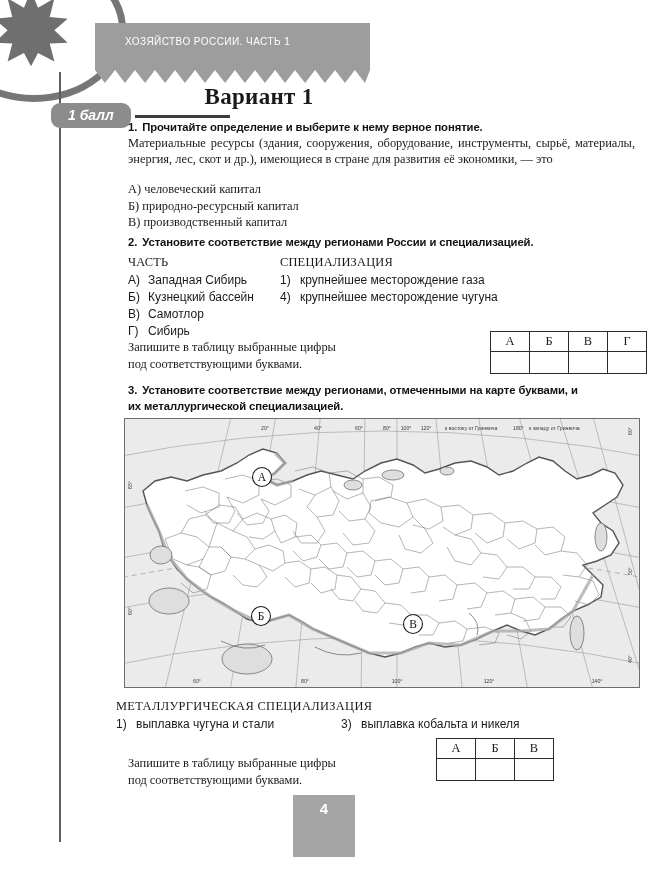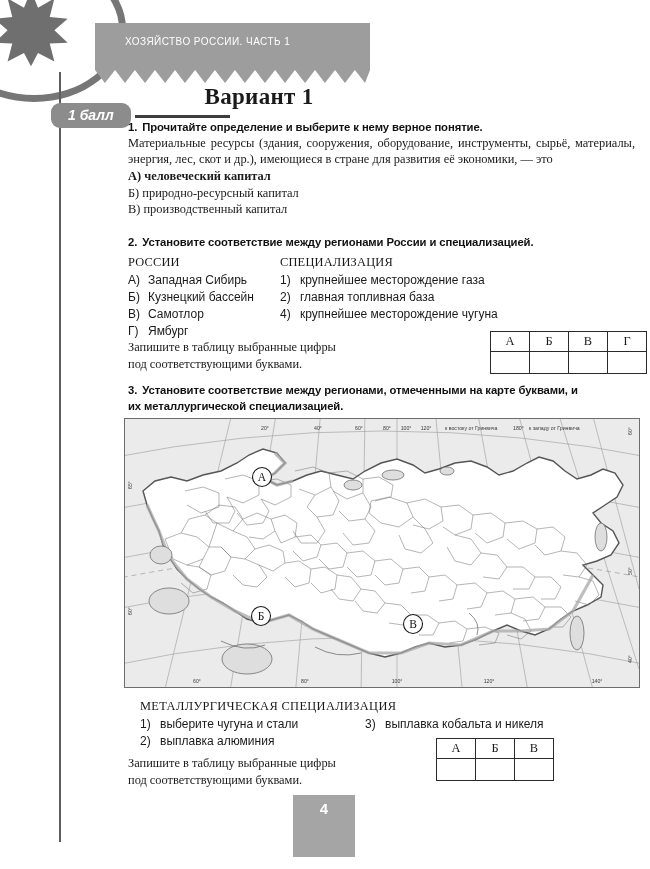--- a/index.html
+++ b/index.html
@@ -167,41 +167,40 @@
   <div class="variant">Вариант 1</div>
 
   <div class="pill">1 балл</div>
   <div class="pill-rule"></div>
 
   <div class="col" style="top:119px;">
     <div class="q-head">
       <span class="num">1.</span><span>Прочитайте определение и выберите к нему верное понятие.</span>
     </div>
     <div class="body-text" style="">Материальные ресурсы (здания, сооружения, оборудование, инструменты, сырьё, материалы, энергия, лес, скот и др.), имеющиеся в стране для развития её экономики, — это</div>
-    <div class="opt" style="margin-top:1px;font-weight:bold;">А) человеческий капитал</div>
+    <div class="opt" style="margin-top:14px;">А) человеческий капитал</div>
     <div class="opt">Б) природно-ресурсный капитал</div>
     <div class="opt">В) производственный капитал</div>
   </div>
 
   <div class="col" style="top:234px;">
     <div class="q-head">
       <span class="num">2.</span><span>Установите соответствие между регионами России и специализацией.</span>
     </div>
     <div class="match" style="margin-top:4px;">
       <div class="c1">
-        <div class="colhead">РОССИИ</div>
+        <div class="colhead">ЧАСТЬ</div>
         <div class="mrow"><span class="mk">А)</span><span>Западная Сибирь</span></div>
         <div class="mrow"><span class="mk">Б)</span><span>Кузнецкий бассейн</span></div>
         <div class="mrow"><span class="mk">В)</span><span>Самотлор</span></div>
-        <div class="mrow"><span class="mk">Г)</span><span>Ямбург</span></div>
+        <div class="mrow"><span class="mk">Г)</span><span>Сибирь</span></div>
       </div>
       <div class="c2">
         <div class="colhead">СПЕЦИАЛИЗАЦИЯ</div>
         <div class="mrow"><span class="mk">1)</span><span>крупнейшее месторождение газа</span></div>
-        <div class="mrow"><span class="mk">2)</span><span>главная топливная база</span></div>
         <div class="mrow"><span class="mk">4)</span><span>крупнейшее месторождение чугуна</span></div>
       </div>
     </div>
   </div>
 
   <div style="position:absolute;left:128px;top:339px;" class="instr">
     <div>Запишите в таблицу выбранные цифры</div>
     <div>под соответствующими буквами.</div>
   </div>
   <table class="ansbox" style="position:absolute;left:490px;top:331px;">
@@ -392,26 +391,25 @@
           </g>
           <g transform="translate(288,205)">
             <circle cx="0" cy="0" r="9.5" fill="#ffffff" stroke="#1a1a1a" stroke-width="1.1"></circle>
             <text x="0" y="4" text-anchor="middle" font-family="Liberation Serif, serif" font-size="11.5" fill="#111">В</text>
           </g>
         </g>
       </g>
     </svg>
   </div>
 
-  <div style="position:absolute;left:140px;top:698px;width:507px;">
+  <div style="position:absolute;left:116px;top:698px;width:507px;">
     <div class="colhead" style="letter-spacing:.35px;">МЕТАЛЛУРГИЧЕСКАЯ СПЕЦИАЛИЗАЦИЯ</div>
     <div style="display:flex;">
       <div style="width:225px;">
-        <div class="mrow"><span class="mk">1)</span><span>выберите чугуна и стали</span></div>
-        <div class="mrow"><span class="mk">2)</span><span>выплавка алюминия</span></div>
+        <div class="mrow"><span class="mk">1)</span><span>выплавка чугуна и стали</span></div>
       </div>
       <div style="flex:1;">
         <div class="mrow"><span class="mk">3)</span><span>выплавка кобальта и никеля</span></div>
       </div>
     </div>
   </div>
 
   <div style="position:absolute;left:128px;top:755px;" class="instr">
     <div>Запишите в таблицу выбранные цифры</div>
     <div>под соответствующими буквами.</div>

